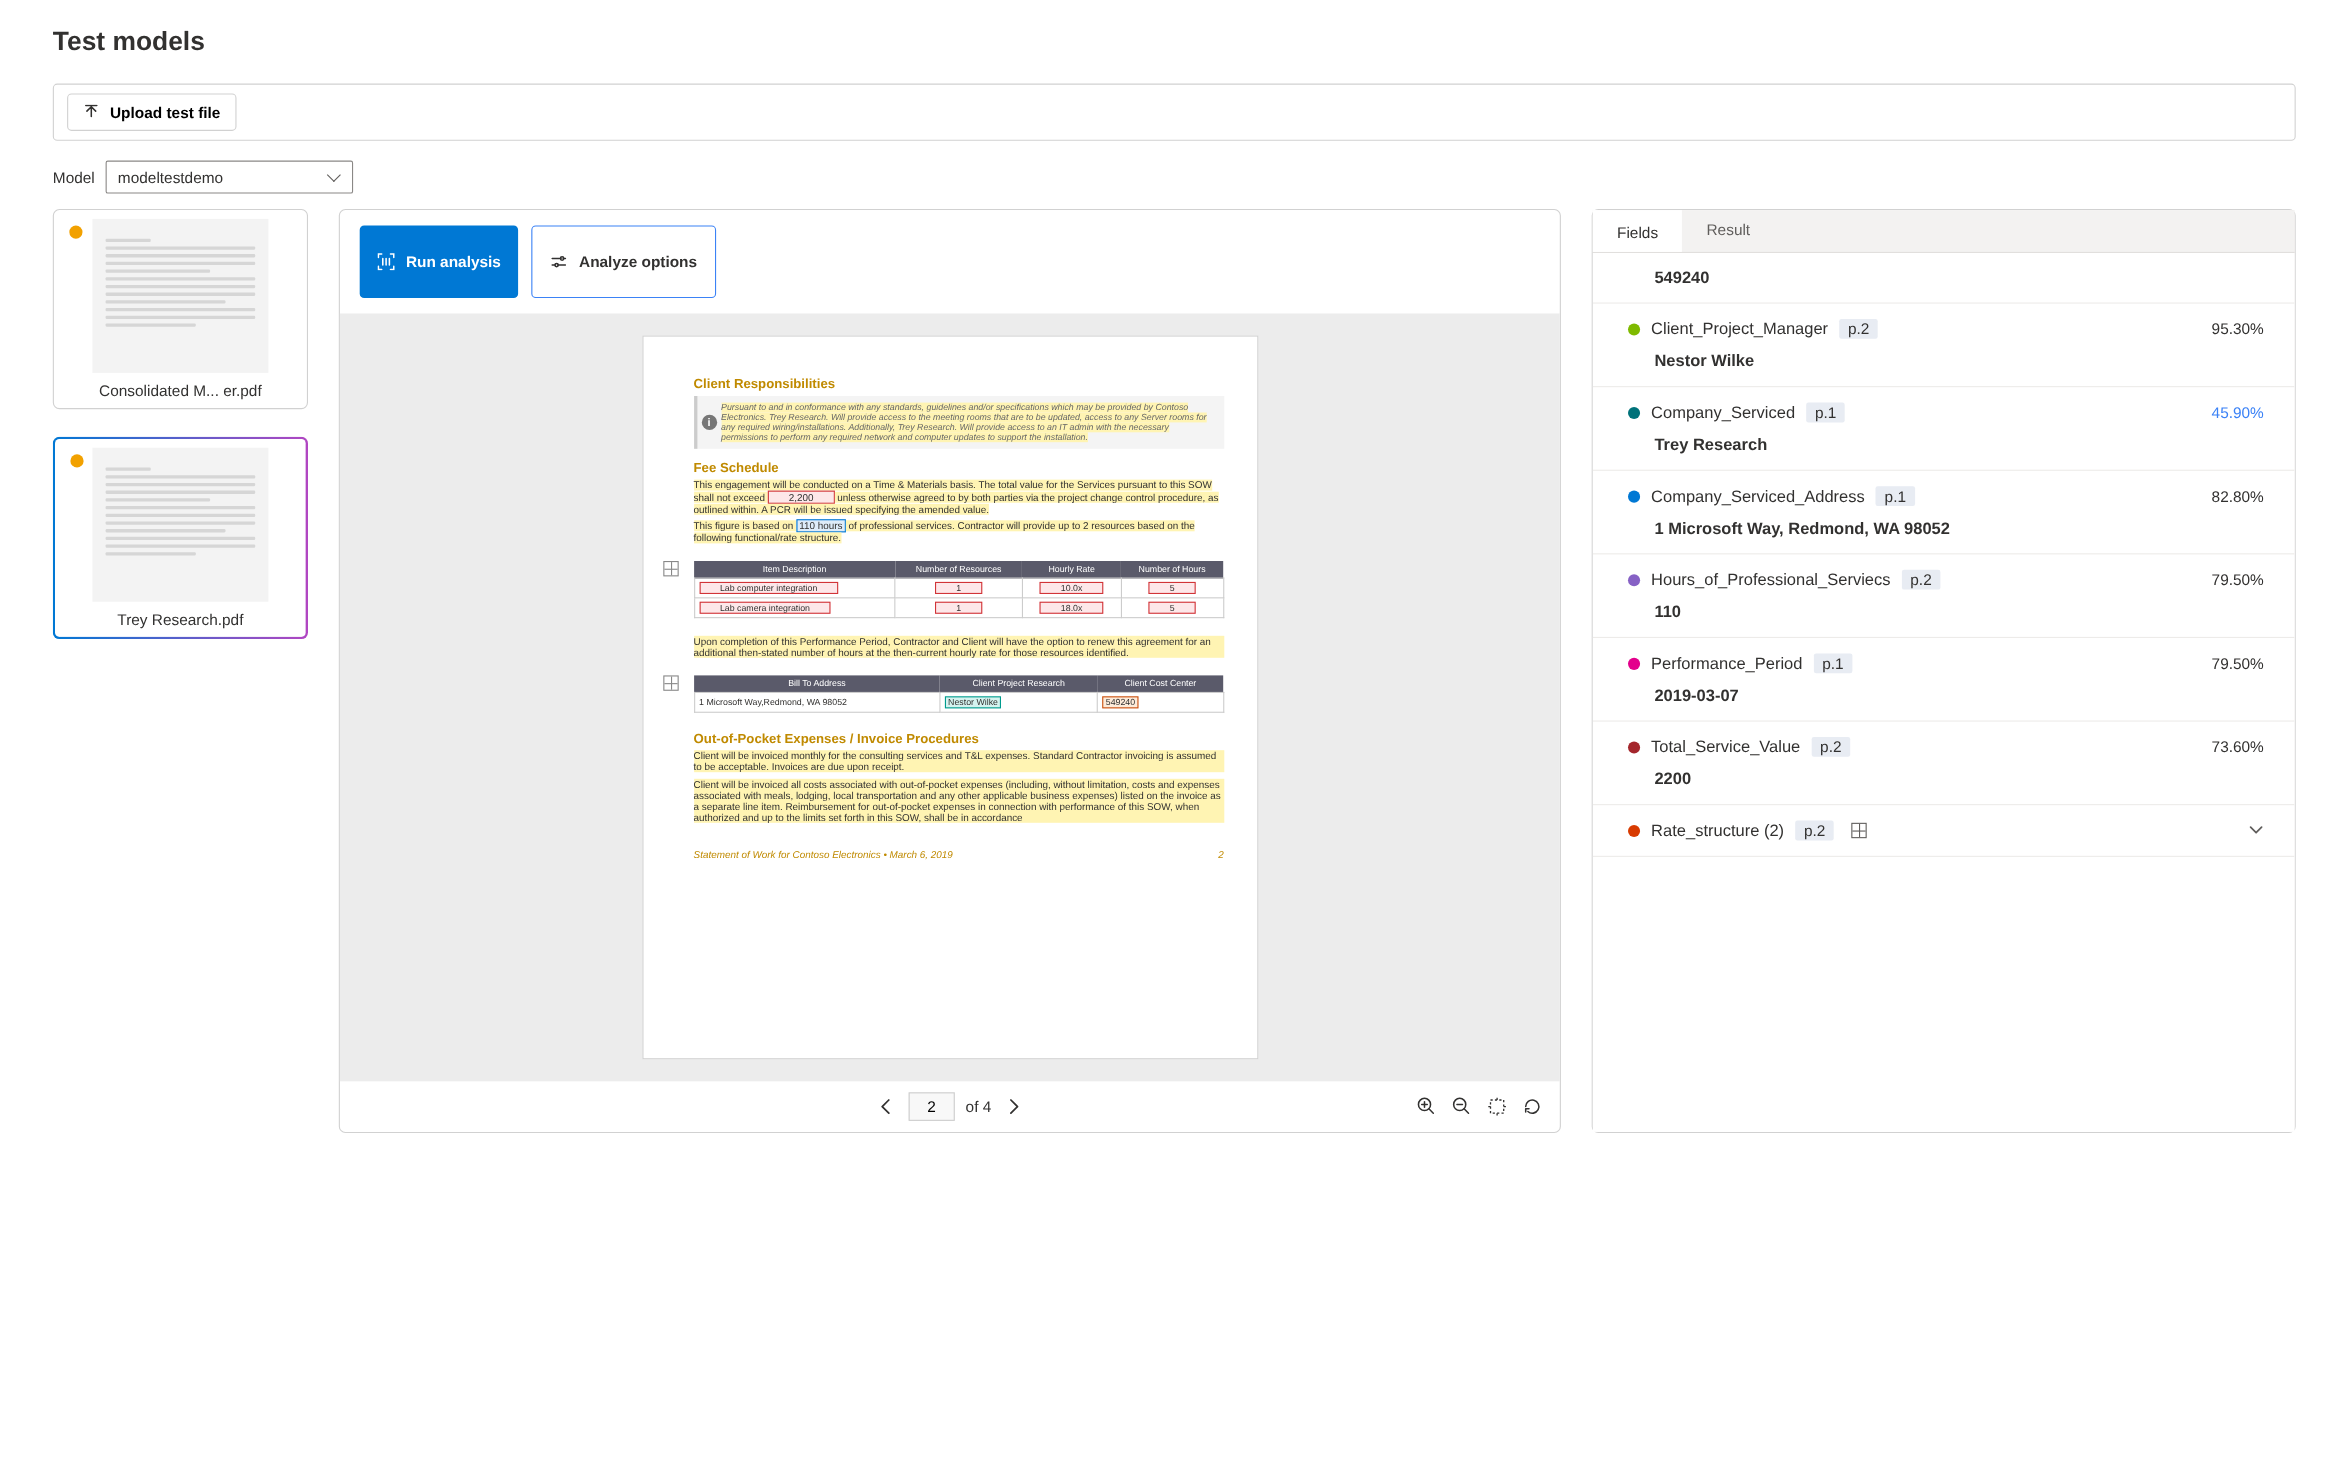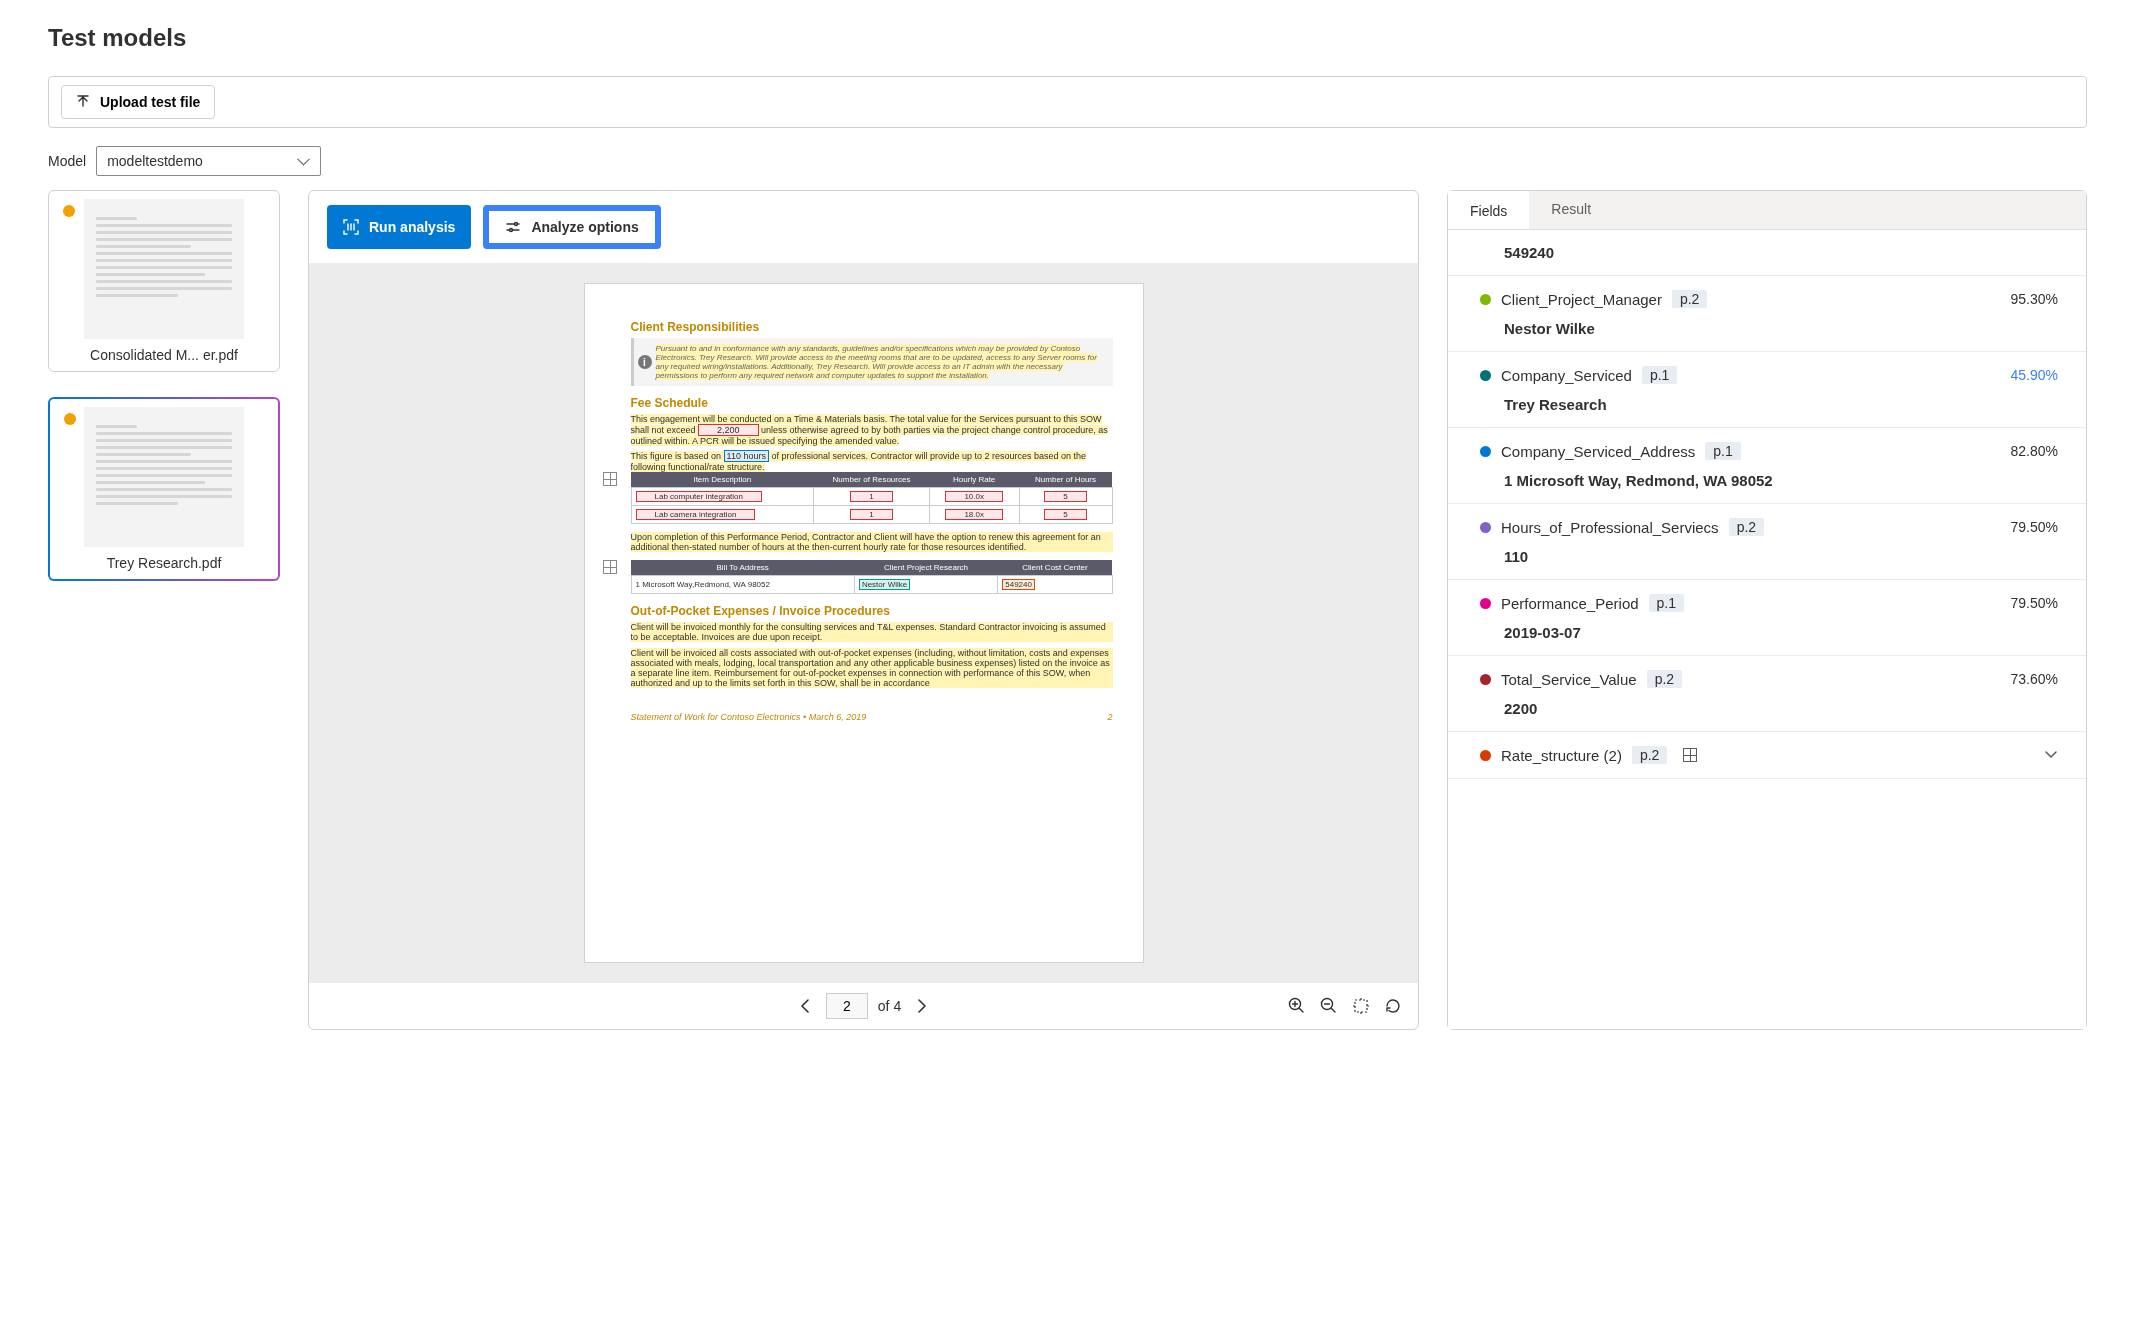--- a/index.html
+++ b/index.html
@@ -19,30 +19,30 @@
 .thumb-card.selected { border: 2px solid transparent; background: linear-gradient(#fff,#fff) padding-box, linear-gradient(90deg,#0078d4,#b146c2) border-box; }
 .thumb-dot { width: 12px; height: 12px; border-radius: 50%; background: #f2a100; position: absolute; top: 14px; left: 14px; }
 .thumb-img { width: 160px; height: 140px; background: #f3f3f3; margin: 0 auto 8px; position: relative; overflow: hidden; }
 .thumb-lines { position: absolute; inset: 18px 12px 12px 12px; }
 .thumb-lines div { height: 3px; background: #d6d6d6; margin-bottom: 4px; border-radius: 1px; }
 .thumb-label { text-align: center; font-size: 14px; }
 
 .viewer { border: 1px solid #d1d1d1; border-radius: 6px; display: flex; flex-direction: column; min-height: 840px; }
 .viewer-toolbar { display: flex; gap: 12px; padding: 14px 18px; }
 .btn-primary { background: #0078d4; color: #fff; border: none; border-radius: 4px; padding: 8px 16px; display: flex; align-items: center; gap: 10px; font-weight: 600; cursor: pointer; font-size: 14px; }
-.btn-secondary { background: #fff; color: #323130; border: 6px solid #3b82f6; border-radius: 4px; padding: 8px 16px; display: flex; align-items: center; gap: 10px; font-weight: 600; cursor: pointer; font-size: 14px; }
+.btn-secondary { background: #fff; color: #323130; border: 1px solid #3b82f6; border-radius: 4px; padding: 24px 16px; display: flex; align-items: center; gap: 10px; font-weight: 600; cursor: pointer; font-size: 14px; }
 .doc-stage { flex: 1; background: #ececec; display: flex; justify-content: center; padding: 20px 0; overflow: hidden; position: relative; }
 .doc-page { width: 560px; background: #fff; border: 1px solid #d1d1d1; padding: 26px 30px 18px 46px; font-size: 9px; position: relative; }
 .doc-page .hl { background: #fff4b3; }
 .doc h5 { color: #c08a00; font-weight: 600; font-size: 12px; margin: 10px 0 4px; }
 .doc-bullets { list-style: disc; margin-left: 70px; }
 .doc-bullets li { color: #444; margin-bottom: 2px; font-style: italic; }
 .doc .box { background: #f4f4f4; border-left: 3px solid #ccc; padding: 6px 6px 6px 22px; font-style: italic; color: #666; font-size: 8px; position: relative; }
 .doc .info-i { position:absolute; left:4px; top:50%; transform:translateY(-50%); width:14px;height:14px;border-radius:50%;background:#777;color:#fff;display:flex;align-items:center;justify-content:center;font-size:10px;font-style:normal;font-weight:700;}
-.doc-table { width: 100%; border-collapse: collapse; font-size: 8px; margin: 0 0; }
+.doc-table { width: 100%; border-collapse: collapse; font-size: 8px; margin: 16px 0; }
 .doc-table th { background: #5a5a6a; color: #fff; padding: 3px 4px; font-weight: 400; }
 .doc-table td { border: 1px solid #ccc; padding: 3px 4px; }
 .doc .tag-red { border: 1.5px solid #d13438; background: #fde7e9; padding: 0 18px; display: inline-block; }
 .doc .tag-blue { border: 1.5px solid #0078d4; background: #deecf9; padding: 0 2px; display: inline-block; }
 .doc .tag-teal { border: 1.5px solid #009b8e; background: #d4f3ef; padding: 0 2px; display: inline-block; }
 .doc .tag-orange { border: 1.5px solid #ca5010; background: #fdebd9; padding: 0 2px; display: inline-block; }
 .doc-footer { display: flex; justify-content: space-between; color: #c08a00; font-style: italic; font-size: 9px; margin-top: 24px; }
 .table-ico { width:14px;height:14px;border:1px solid #888;display:inline-block;position:absolute;left:-28px;}
 .table-ico::before,.table-ico::after{content:"";position:absolute;background:#888;}
 .table-ico::before{width:100%;height:1px;top:50%;}

